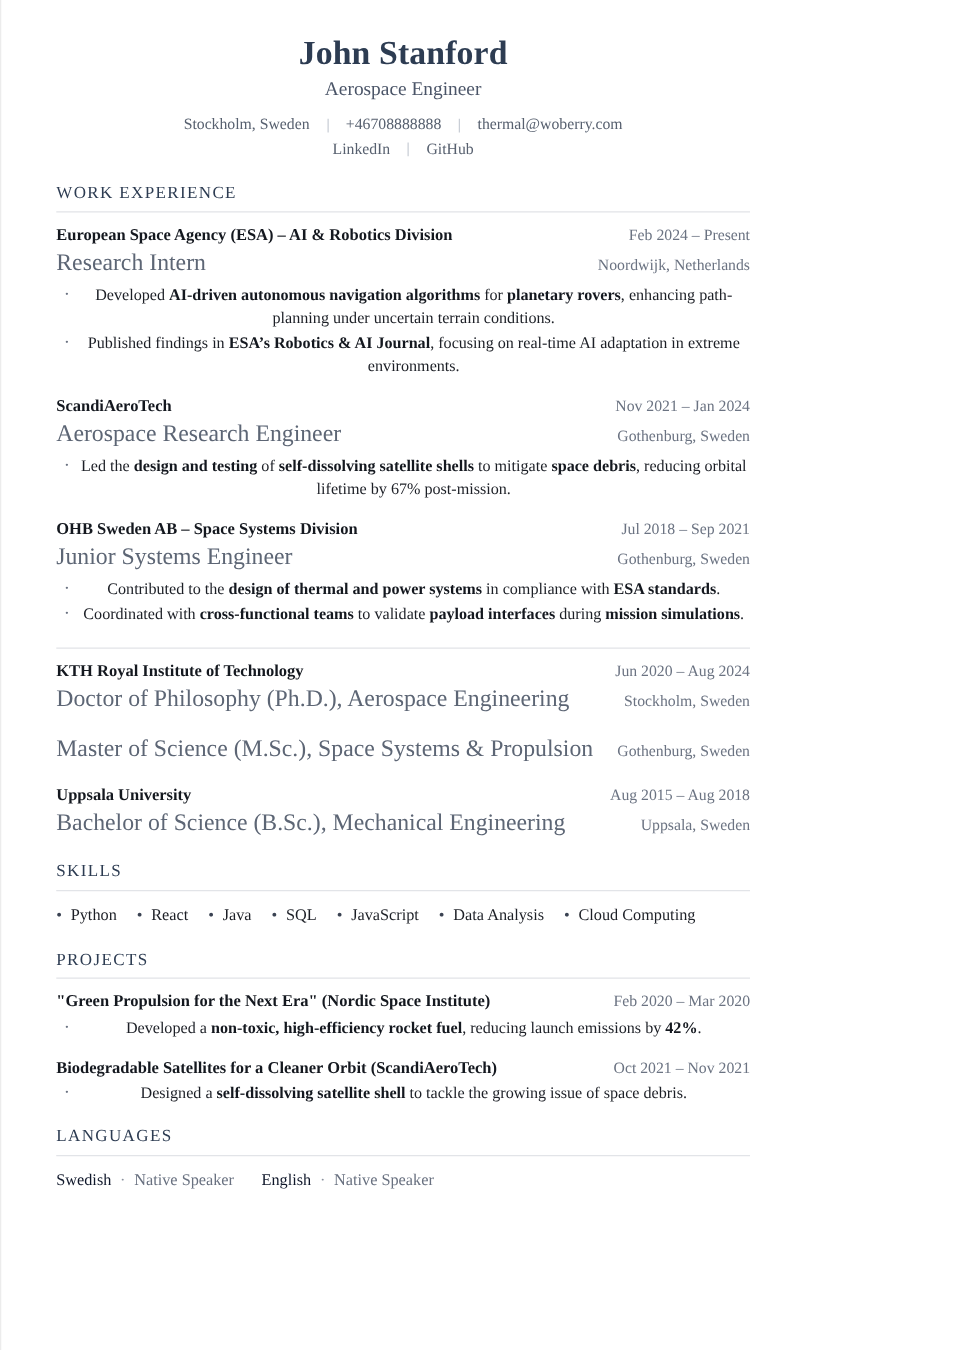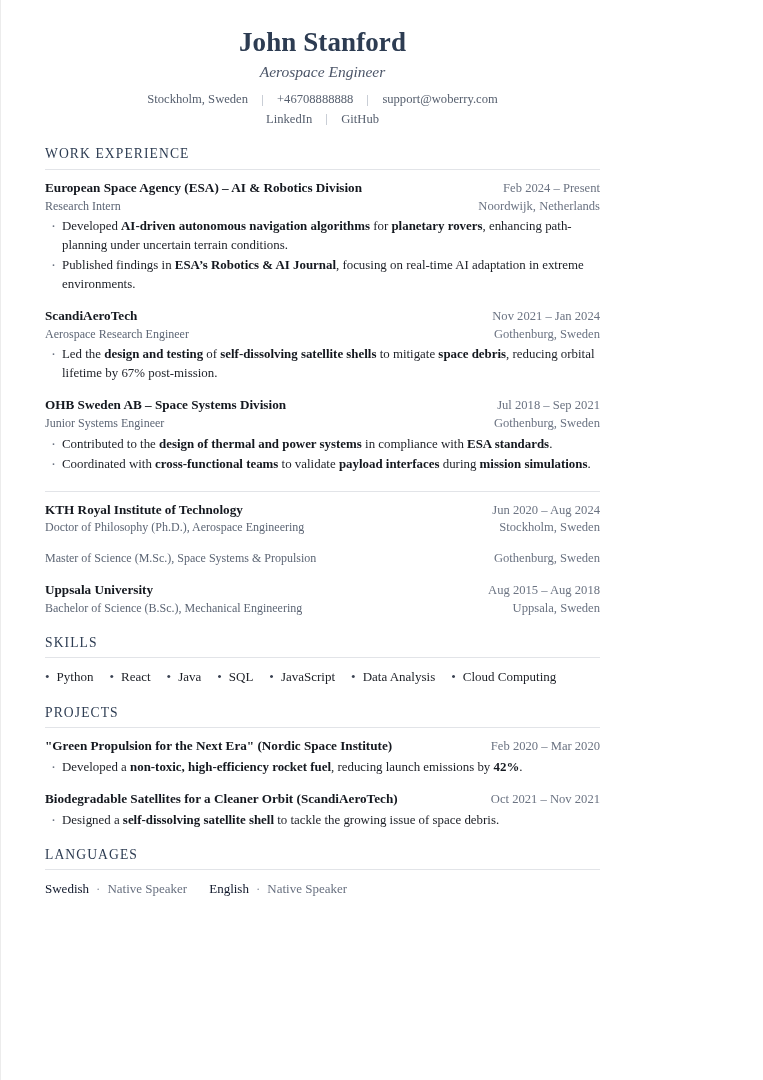--- a/index.html
+++ b/index.html
@@ -30,21 +30,20 @@
     letter-spacing: .1px;
     line-height: 1.22;
     margin: 0 0 3px 0;
   }
   .headline {
     font-size: 15.5px;
     font-weight: normal;
     color: #4b5568;
     line-height: 1.25;
     margin: 0 0 9px 0;
-    font-style: italic;
   }
   .contact-row {
     font-size: 12.6px;
     color: #57606f;
     line-height: 1.55;
     display: flex;
     flex-wrap: wrap;
     justify-content: center;
     align-items: center;
   }
@@ -84,35 +83,36 @@
     align-items: baseline;
     gap: 16px;
     line-height: 1.42;
   }
   .entry-primary {
     font-size: 13.2px;
     font-weight: bold;
     color: #14181f;
   }
   .entry-secondary {
-    font-size: 12px;
+    font-size: 19px;
     font-weight: normal;
     color: #5d6675;
   }
   .entry-meta {
     font-size: 12.6px;
     color: #6b7382;
     white-space: nowrap;
     text-align: right;
   }
 
   ul.bullets {
     list-style: none;
     margin: 2px 0 0 0;
     padding: 0;
+    text-align: center;
   }
   ul.bullets li {
     position: relative;
     font-size: 12.9px;
     line-height: 1.46;
     color: #1c1f26;
     padding-left: 17px;
     margin-top: 1px;
   }
   ul.bullets li::before {
@@ -162,21 +162,21 @@
 <div class="page">
 
   <header class="resume-header">
     <h1 class="full-name">John Stanford</h1>
     <div class="headline">Aerospace Engineer</div>
     <div class="contact-row">
       <span class="contact-item">Stockholm, Sweden</span>
       <span class="sep"></span>
       <span class="contact-item">+46708888888</span>
       <span class="sep"></span>
-      <span class="contact-item">support@woberry.com</span>
+      <span class="contact-item">thermal@woberry.com</span>
     </div>
     <div class="contact-row">
       <a class="contact-link" href="#">LinkedIn</a>
       <span class="sep"></span>
       <a class="contact-link" href="#">GitHub</a>
     </div>
   </header>
 
   <section class="section">
     <h2 class="section-title">WORK EXPERIENCE</h2>

